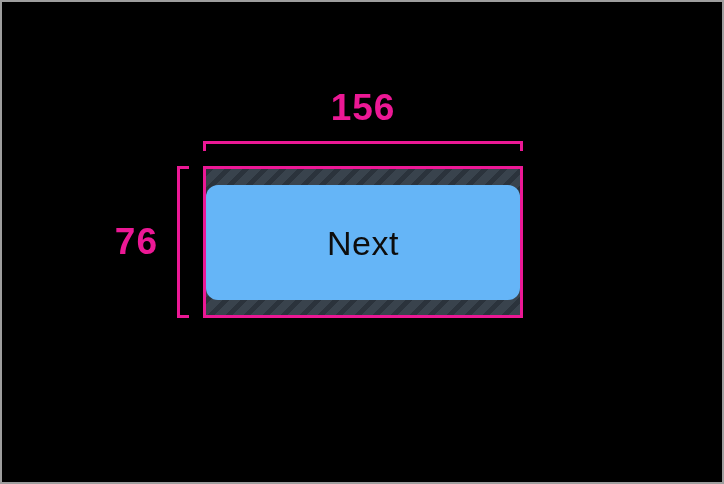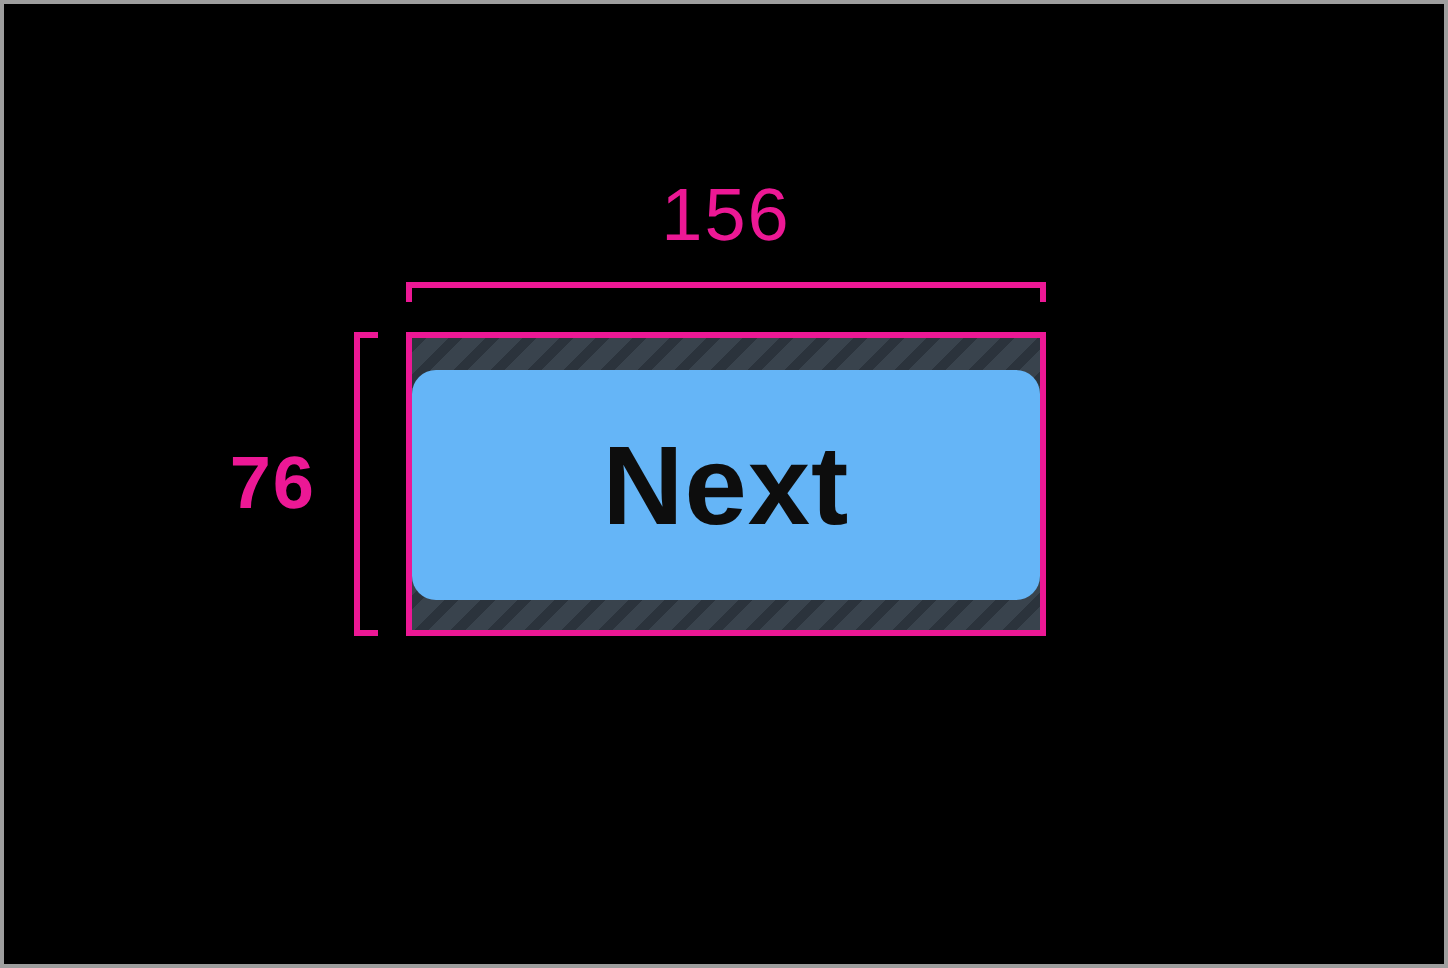--- a/index.html
+++ b/index.html
@@ -26,21 +26,21 @@
 
   
   .width-label {
     position: absolute;
     left: 201px;
     top: 86px;
     width: 320px;
     text-align: center;
     color: var(--measurement);
     font-size: 37px;
-    font-weight: 400;
+    font-weight: 700;
     line-height: 1.1;
     letter-spacing: 1px;
   }
   .height-label {
     position: absolute;
     left: 92px;
     top: 164px;
     width: 64px;
     height: 152px;
     display: flex;
@@ -107,22 +107,22 @@
     background: var(--button-fill);
     border: none;
     border-radius: 12px;
     display: flex;
     align-items: center;
     justify-content: center;
     cursor: pointer;
   }
   .next-button-label {
     color: var(--button-text);
-    font-size: 56px;
-    font-weight: 700;
+    font-size: 34px;
+    font-weight: 400;
     letter-spacing: 0.5px;
     line-height: 1;
   }
 </style>
 </head>
 <body>
 
 <div class="stage">
 
   <div class="width-label">156</div>

